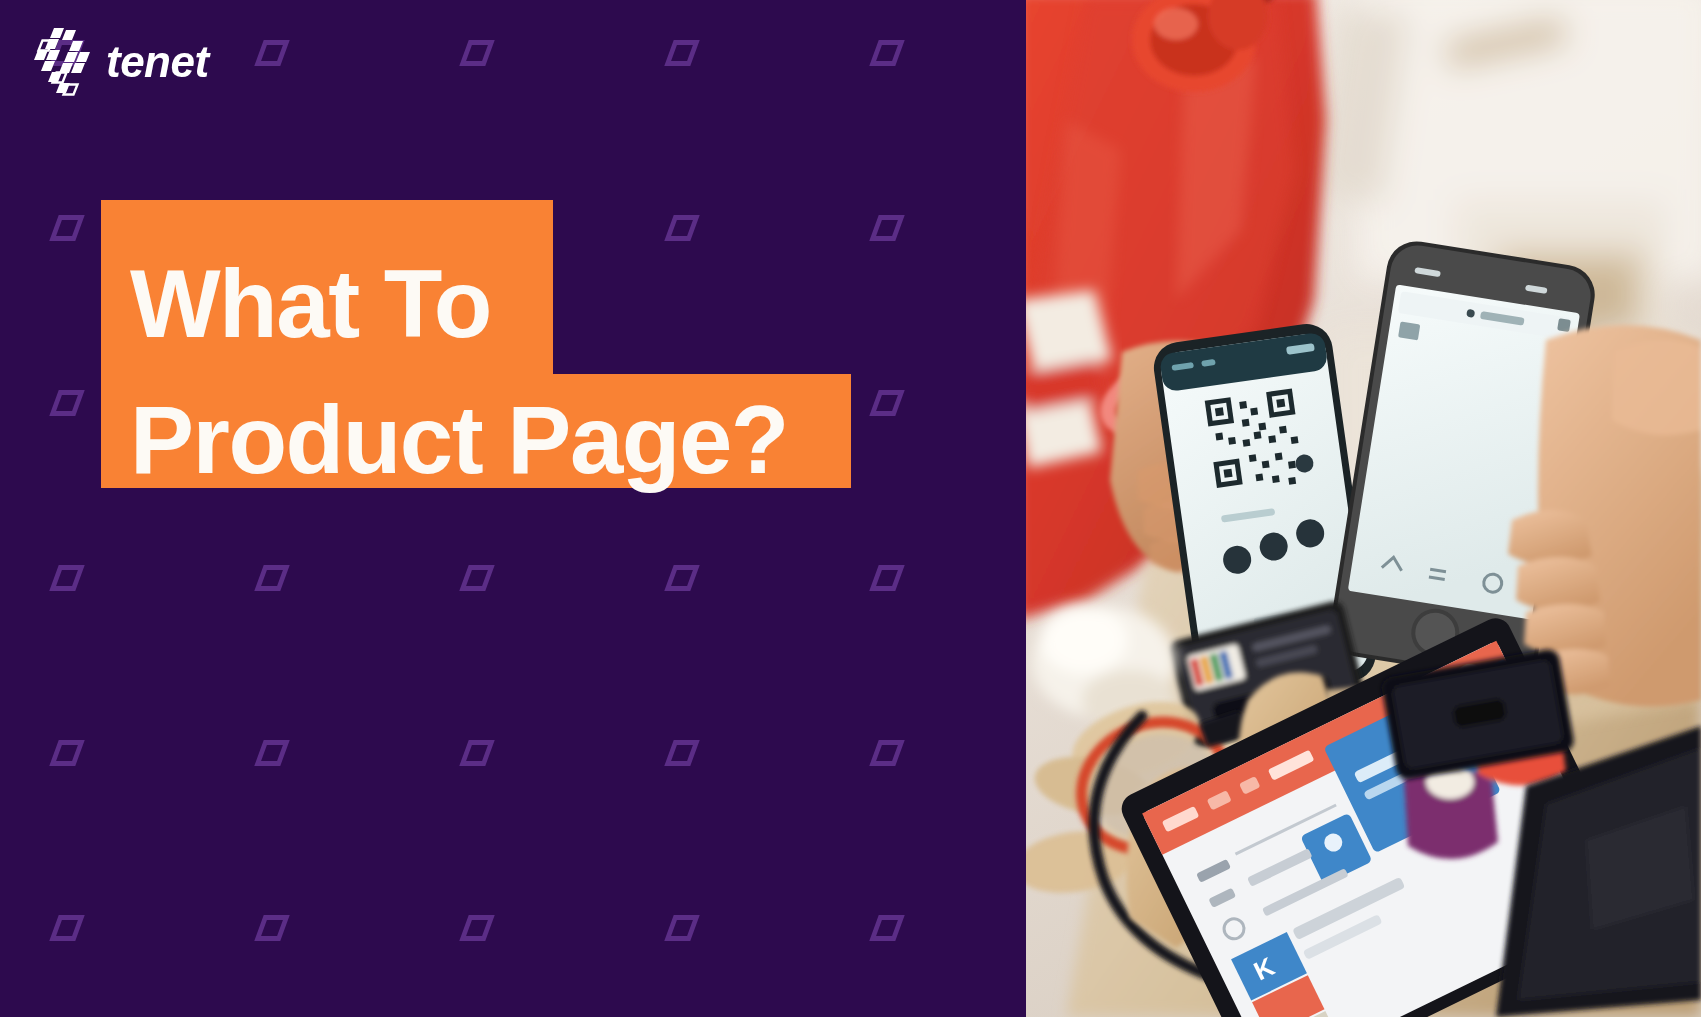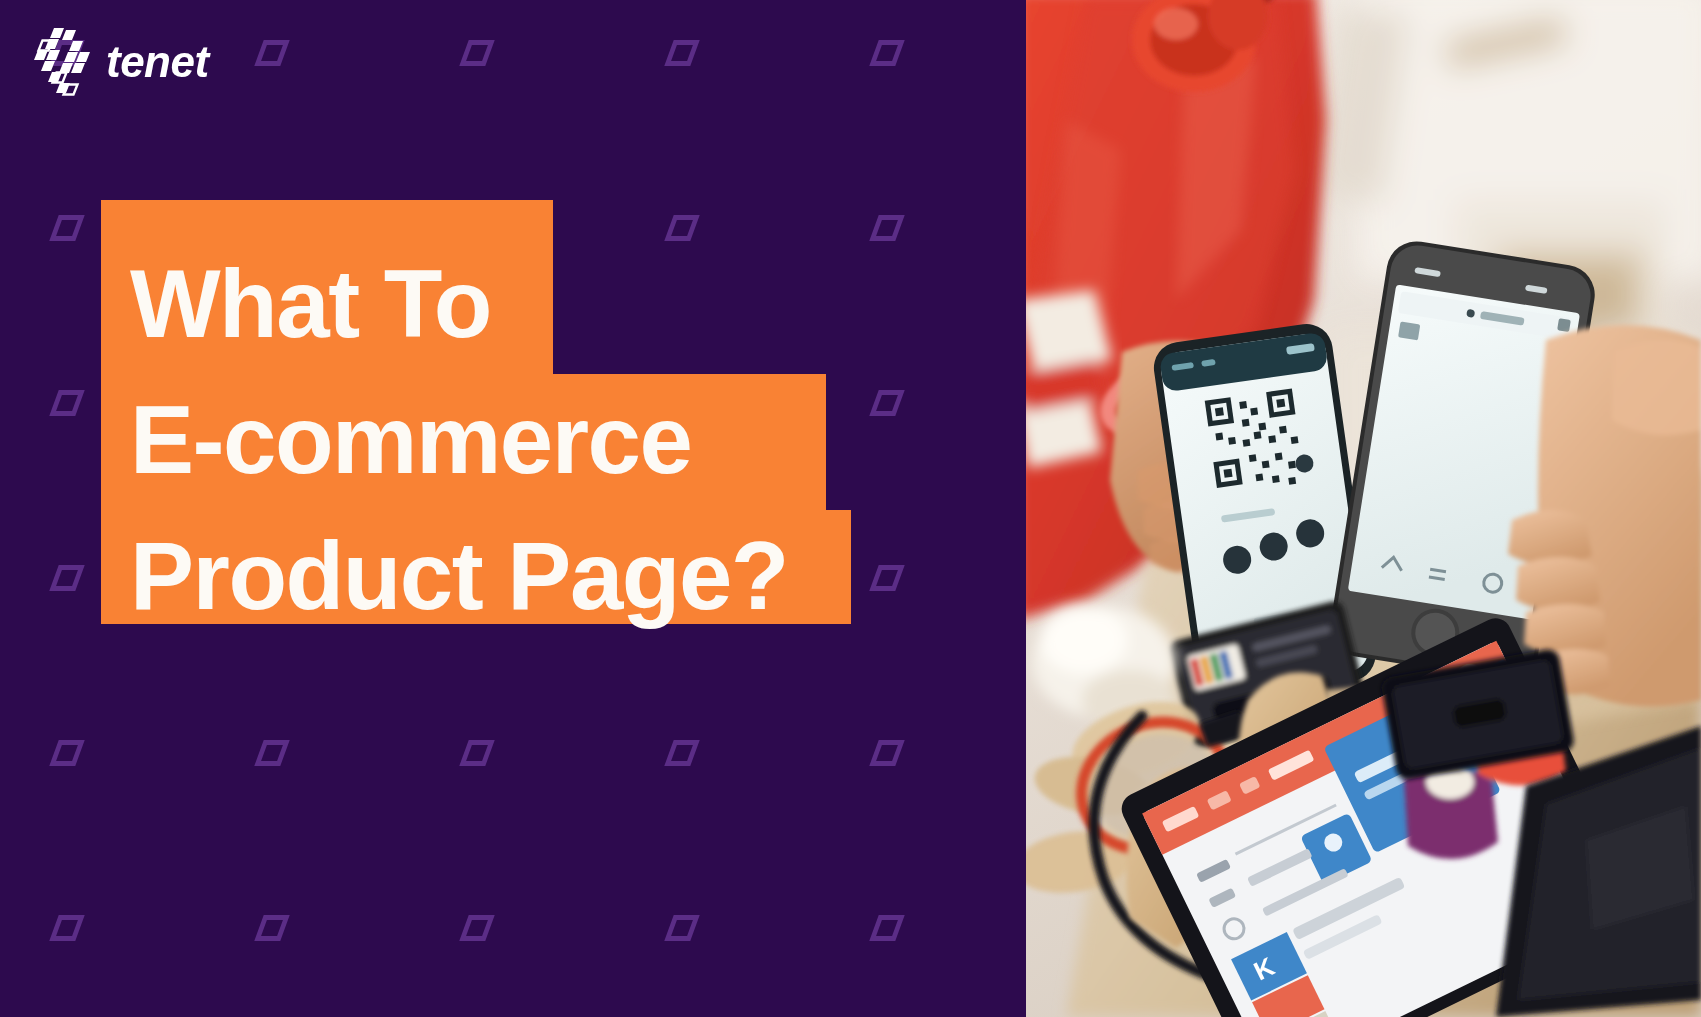--- a/index.html
+++ b/index.html
@@ -173,21 +173,20 @@
           <polygon points="8.5,12.5 18.5,12.5 14.5,22.5 4.5,22.5"></polygon>
           <polygon points="22.5,44.5 32.5,44.5 28.5,54.5 18.5,54.5"></polygon>
           <polygon points="33.5,56.5 43.5,56.5 39.5,66.5 29.5,66.5"></polygon>
         </g>
       </svg>
       <span class="logo-word">tenet</span>
     </div>
 
     <h1 class="headline">
       <span class="hl-line l1">What To</span>
-      <span class="hl-line l3">E-commerce</span>
       <span class="hl-line l4">Product Page?</span>
     </h1>
   </div>
 
   <div class="photo">
     <svg viewBox="0 0 675 1017" preserveAspectRatio="xMidYMid slice" aria-hidden="true">
       <defs>
         <linearGradient id="wallG" x1="0" y1="0" x2="0.4" y2="1">
           <stop offset="0%" stop-color="#f4efe9"></stop>
           <stop offset="55%" stop-color="#e6ddd4"></stop>

